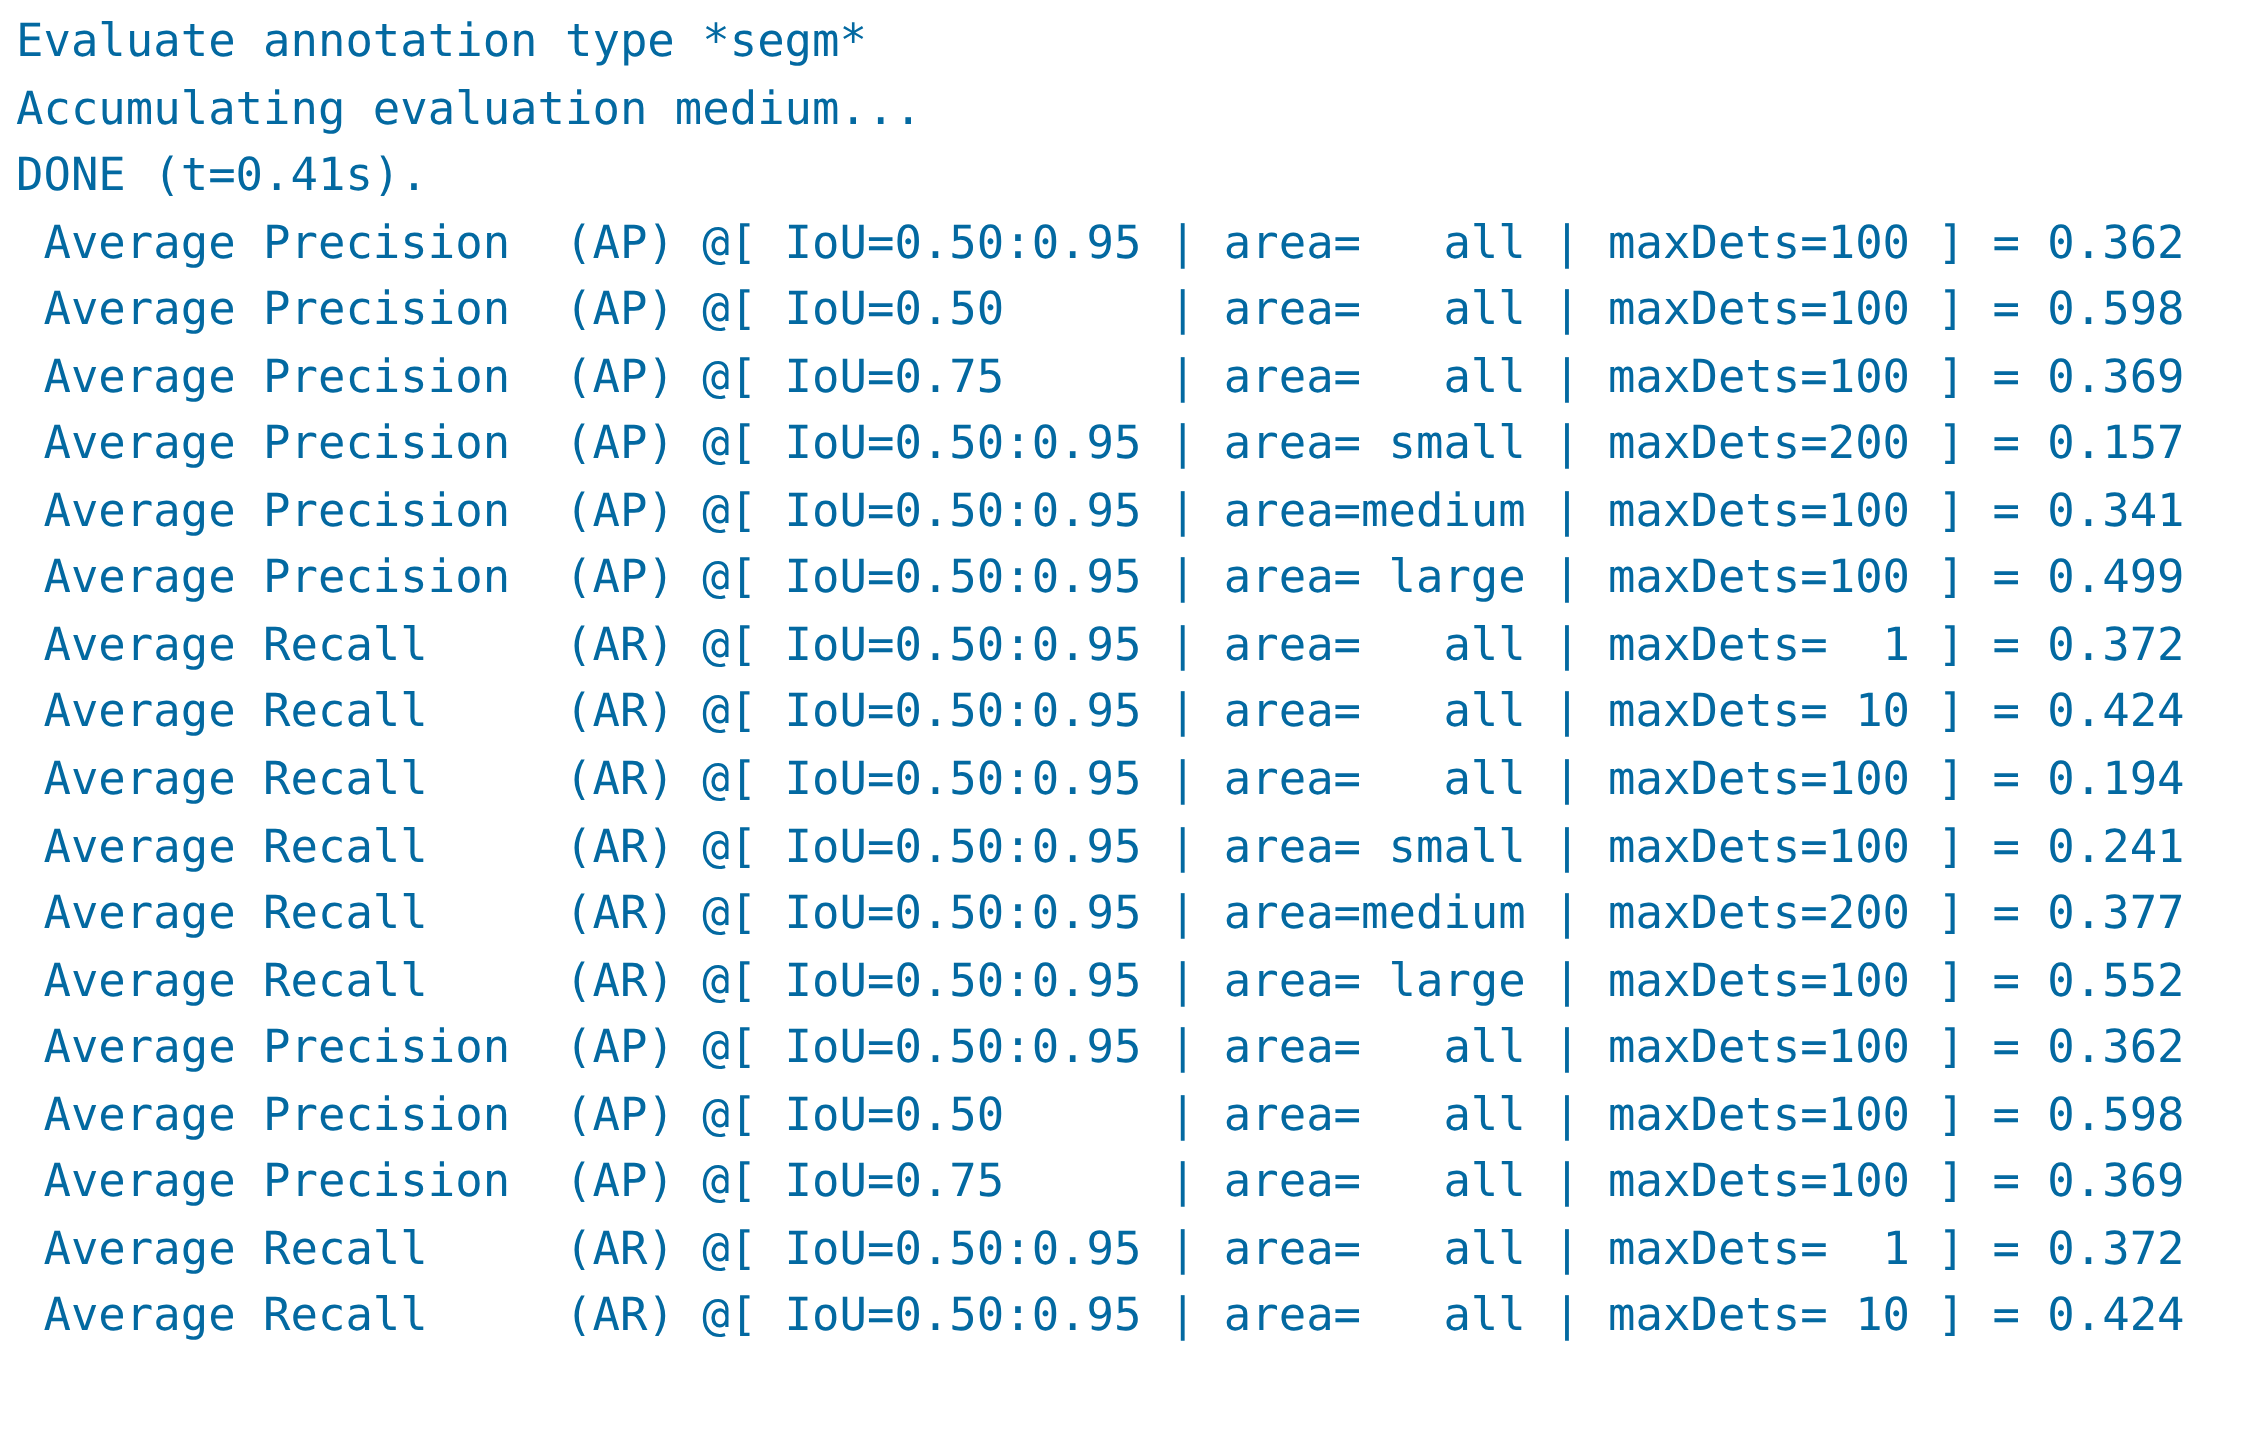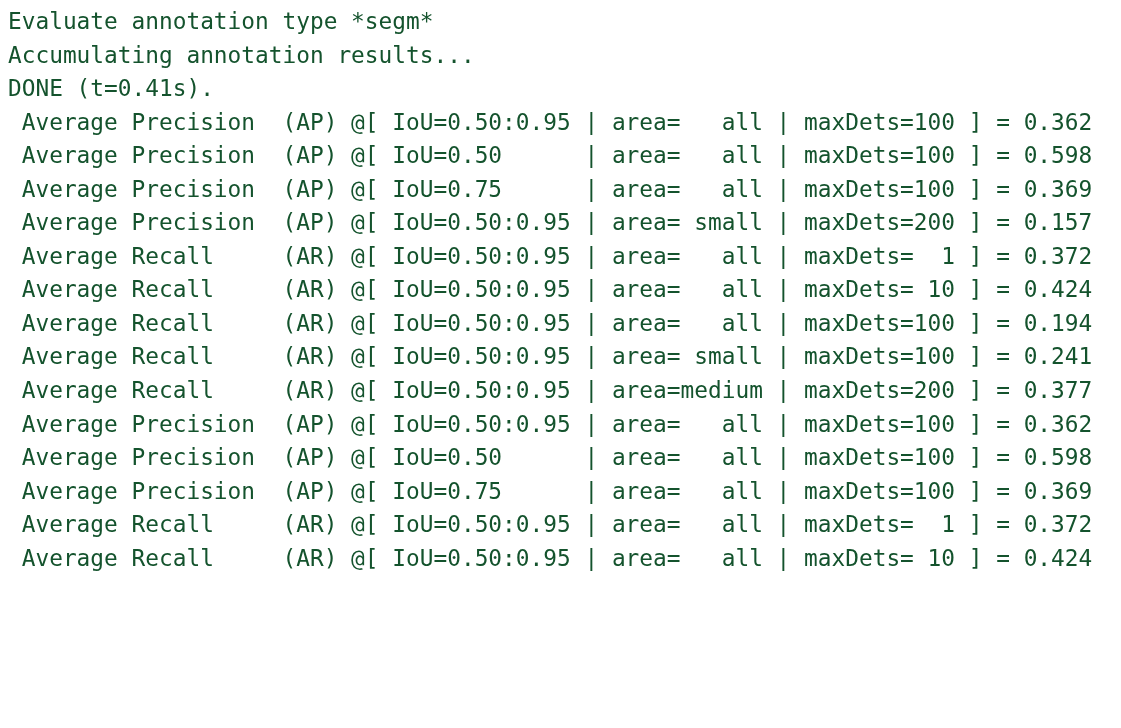--- a/index.html
+++ b/index.html
@@ -21,31 +21,34 @@
   }
   .console .line {
     white-space: pre;
     margin: 0;
     padding: 0;
   }
 </style>
 </head>
 <body>
 
-<div class="console" style="background: rgb(255, 255, 255); color: #14532d; border-radius: 20px;">
+<div class="console" style="background: rgb(255, 255, 255); color: #0369a1; border-radius: 20px;">
     <div class="line">Evaluate annotation type *segm*</div>
-    <div class="line">Accumulating annotation results...</div>
+    <div class="line">Accumulating evaluation medium...</div>
     <div class="line">DONE (t=0.41s).</div>
     <div class="line"> Average Precision  (AP) @[ IoU=0.50:0.95 | area=   all | maxDets=100 ] = 0.362</div>
     <div class="line"> Average Precision  (AP) @[ IoU=0.50      | area=   all | maxDets=100 ] = 0.598</div>
     <div class="line"> Average Precision  (AP) @[ IoU=0.75      | area=   all | maxDets=100 ] = 0.369</div>
     <div class="line"> Average Precision  (AP) @[ IoU=0.50:0.95 | area= small | maxDets=200 ] = 0.157</div>
+    <div class="line"> Average Precision  (AP) @[ IoU=0.50:0.95 | area=medium | maxDets=100 ] = 0.341</div>
+    <div class="line"> Average Precision  (AP) @[ IoU=0.50:0.95 | area= large | maxDets=100 ] = 0.499</div>
     <div class="line"> Average Recall     (AR) @[ IoU=0.50:0.95 | area=   all | maxDets=  1 ] = 0.372</div>
     <div class="line"> Average Recall     (AR) @[ IoU=0.50:0.95 | area=   all | maxDets= 10 ] = 0.424</div>
     <div class="line"> Average Recall     (AR) @[ IoU=0.50:0.95 | area=   all | maxDets=100 ] = 0.194</div>
     <div class="line"> Average Recall     (AR) @[ IoU=0.50:0.95 | area= small | maxDets=100 ] = 0.241</div>
     <div class="line"> Average Recall     (AR) @[ IoU=0.50:0.95 | area=medium | maxDets=200 ] = 0.377</div>
+    <div class="line"> Average Recall     (AR) @[ IoU=0.50:0.95 | area= large | maxDets=100 ] = 0.552</div>
     <div class="line"> Average Precision  (AP) @[ IoU=0.50:0.95 | area=   all | maxDets=100 ] = 0.362</div>
     <div class="line"> Average Precision  (AP) @[ IoU=0.50      | area=   all | maxDets=100 ] = 0.598</div>
     <div class="line"> Average Precision  (AP) @[ IoU=0.75      | area=   all | maxDets=100 ] = 0.369</div>
     <div class="line"> Average Recall     (AR) @[ IoU=0.50:0.95 | area=   all | maxDets=  1 ] = 0.372</div>
     <div class="line"> Average Recall     (AR) @[ IoU=0.50:0.95 | area=   all | maxDets= 10 ] = 0.424</div>
   </div>
 
 </body></html>

